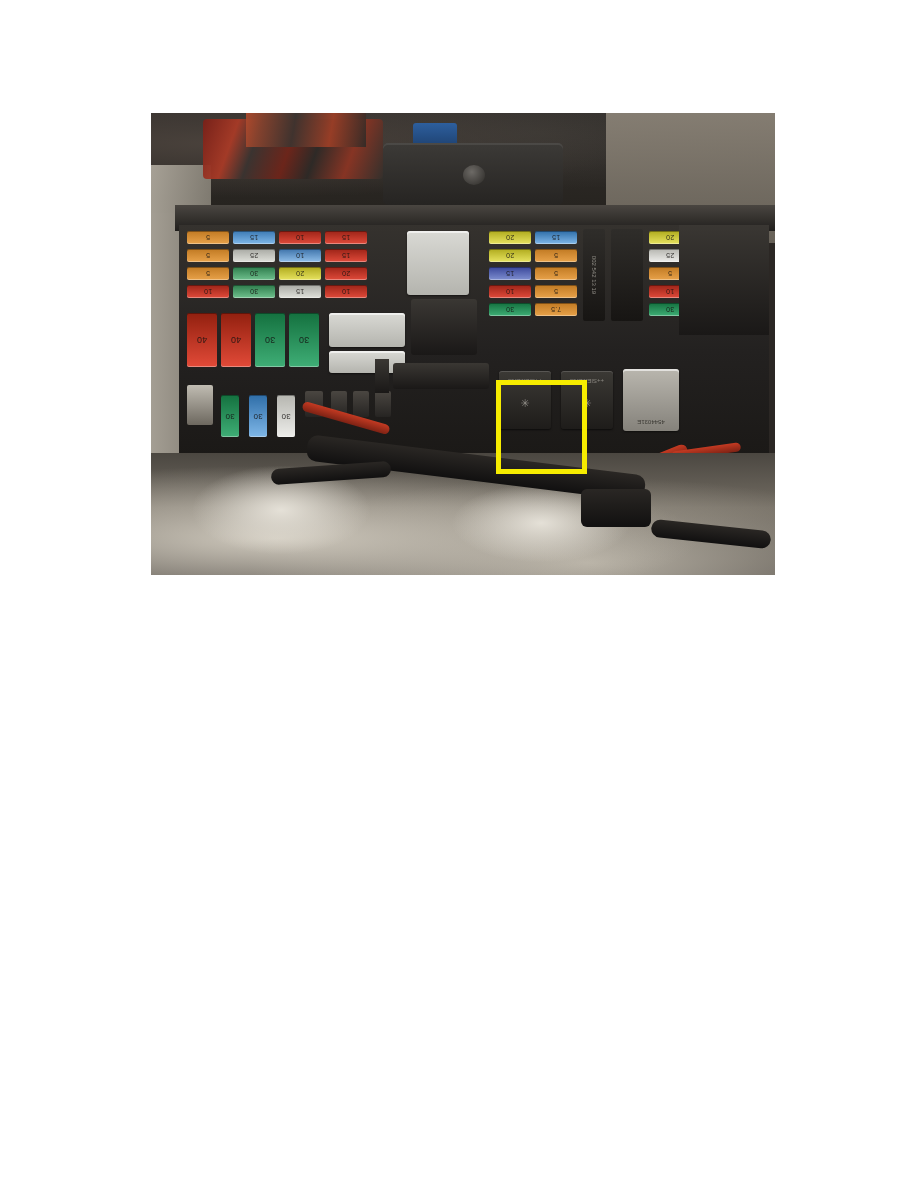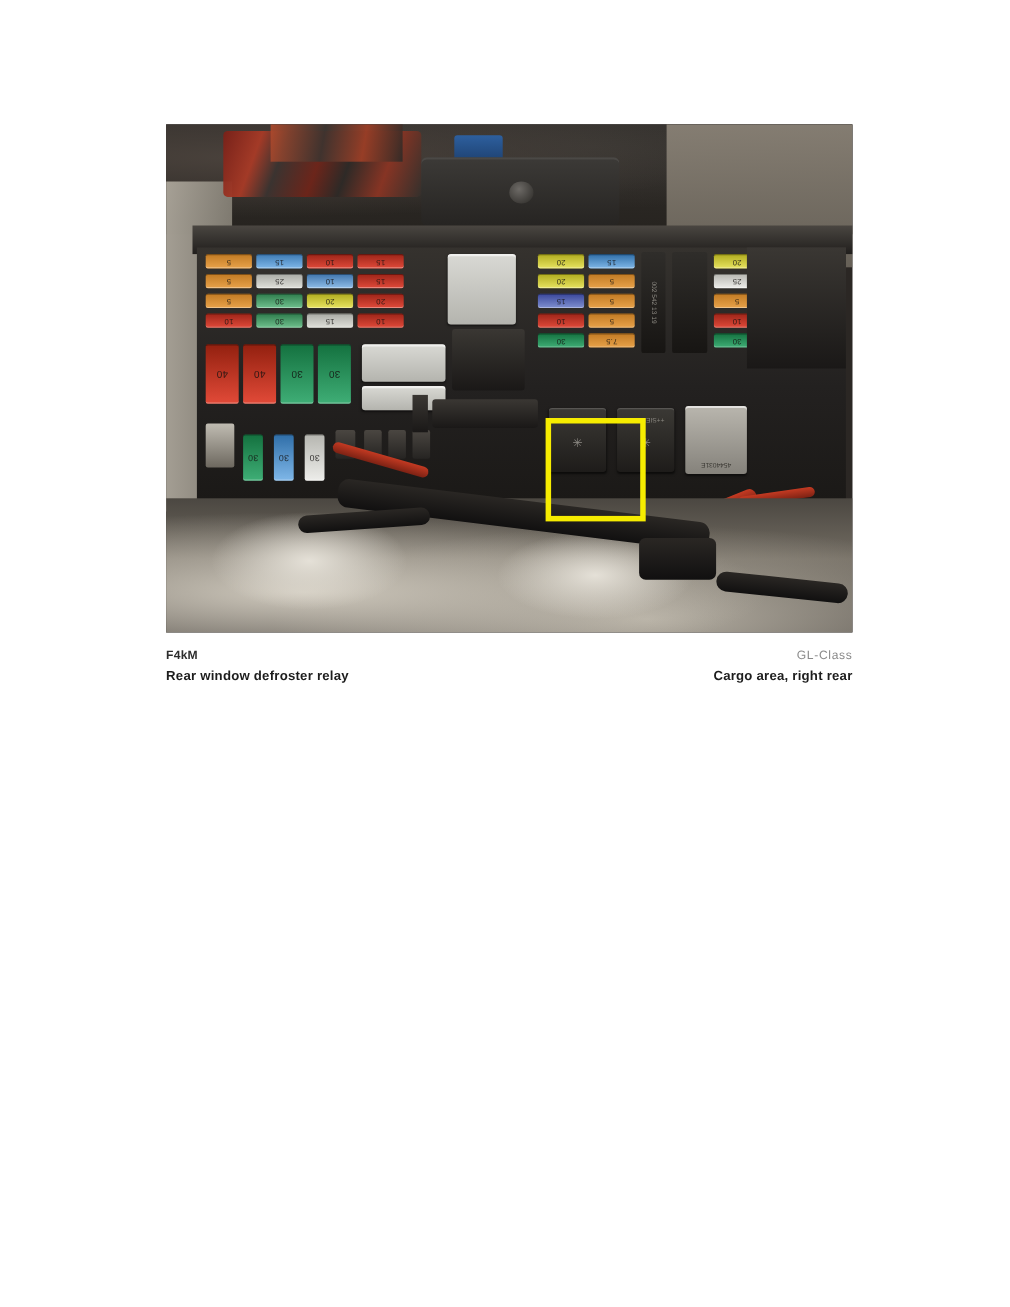--- a/index.html
+++ b/index.html
@@ -334,22 +334,14 @@
 
       <div class="loom-black" style="left:155px; top:342px; width:340px; height:26px; transform:rotate(7deg);"></div>
       <div class="loom-black" style="left:120px; top:352px; width:120px; height:16px; transform:rotate(-4deg);"></div>
       <div class="loom-black" style="left:430px; top:376px; width:70px; height:38px; border-radius:6px;"></div>
       <div class="loom-black" style="left:500px; top:412px; width:120px; height:18px; transform:rotate(6deg);"></div>
 
       <div class="highlight-box"></div>
     </div>
   </div>
 
-  <div class="caption">
-    <div class="cap-row">
-      <span class="cap-left">F4kM</span>
-      <span class="cap-right">GL-Class</span>
-      <span class="cap-left2">Rear window defroster relay</span>
-      <span class="cap-right2">Cargo area, right rear</span>
-    </div>
-  </div>
 
 </div>
 
 </body></html>

